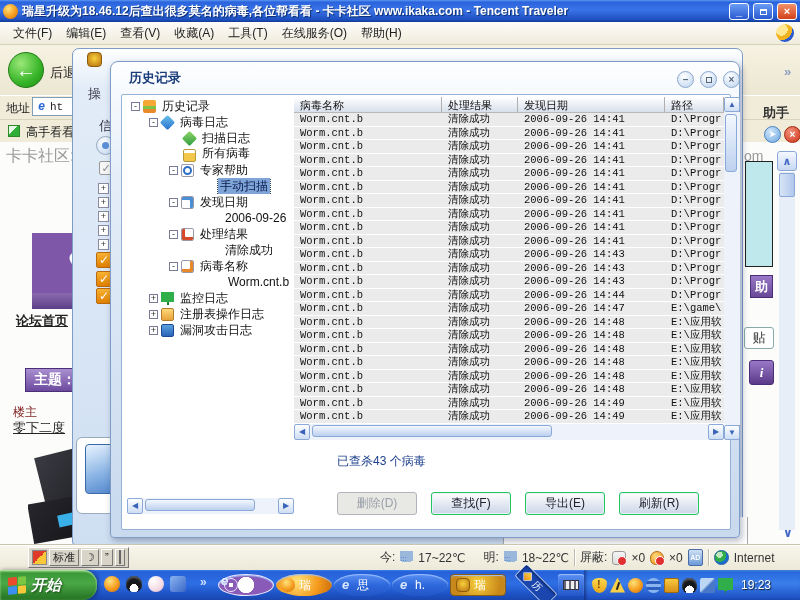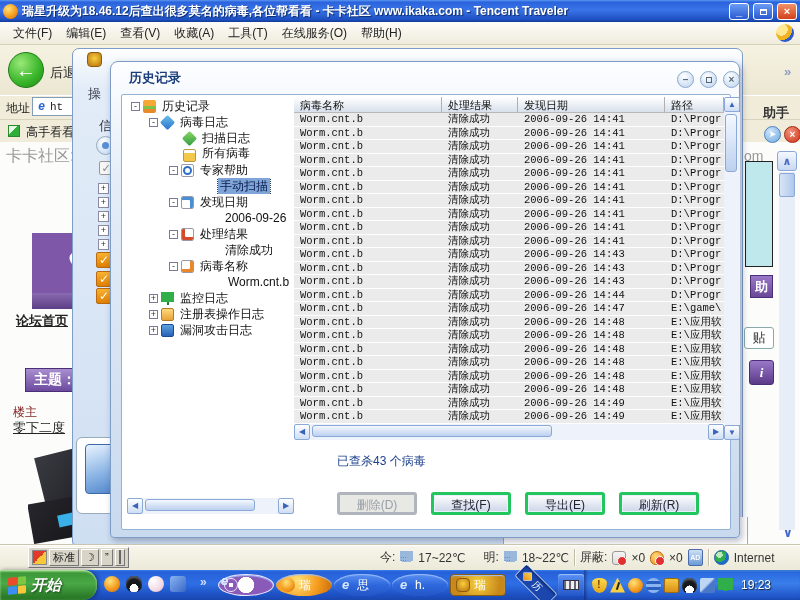--- a/index.html
+++ b/index.html
@@ -157,21 +157,21 @@
   .tbl-hscroll{position:absolute;left:172px;top:329px;width:430px;height:16px;display:flex}
   .tbl-hscroll .sb-btn{width:16px;height:16px;line-height:14px}
   .tbl-hscroll .sb-thumb{left:2px;top:1px;width:240px;height:12px}
   .tbl-vscroll{position:absolute;left:602px;top:2px;width:16px;height:343px;display:flex;flex-direction:column}
   .tbl-vscroll .sb-btn{width:16px;height:15px;line-height:13px}
   .tbl-vscroll .sb-thumb{left:1px;top:2px;width:12px;height:58px}
 
   .dlg-status{position:absolute;left:215px;top:358px;font-size:12px;color:#1b3f8b}
   .dlg-buttons{position:absolute;left:215px;top:397px;width:380px;display:flex;gap:14px}
   .xp-btn{width:80px;height:23px;font-size:12px;color:#223;text-align:center;line-height:21px;
-    background:linear-gradient(180deg,#fefefe,#dfe5f0 60%,#cdd6e8);border:3px solid #22c55e;border-radius:3px;
+    background:linear-gradient(180deg,#fefefe,#dfe5f0 60%,#cdd6e8);border:1px solid #22c55e;border-radius:3px;
     box-shadow:inset 0 0 0 1px #e8f0fa}
   .xp-btn.disabled{color:#9aa0aa;background:#e8e8e4;border-color:#b0b4bc;box-shadow:none}
 
   
   .statusbar{left:0;top:545px;width:800px;height:25px;z-index:40;background:linear-gradient(180deg,#f8f6ec,#ece9d8);border-top:1px solid #fff;box-shadow:0 -1px 0 #c8c4ae}
   .ime-bar{left:28px;top:547px;height:21px;z-index:45;display:flex;align-items:center;gap:2px;padding:1px 3px;
     background:#d8d4c8;border:1px solid;border-color:#fff #777 #777 #fff}
   .ime-lang{width:15px;height:15px;background:linear-gradient(135deg,#e03a2a 0 50%,#f8c838 50%);border:1px solid #888}
   .ime-btn{height:17px;font-size:11px;color:#222;background:#d8d4c8;border:1px solid;border-color:#fff #777 #777 #fff;
     padding:0 3px;line-height:15px;text-align:center}

